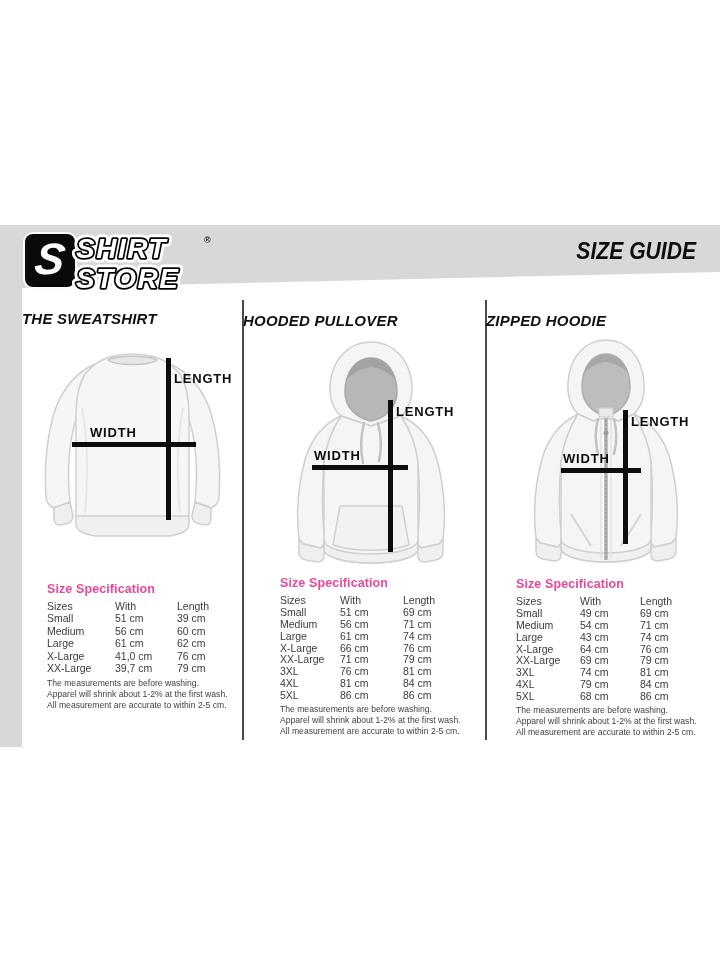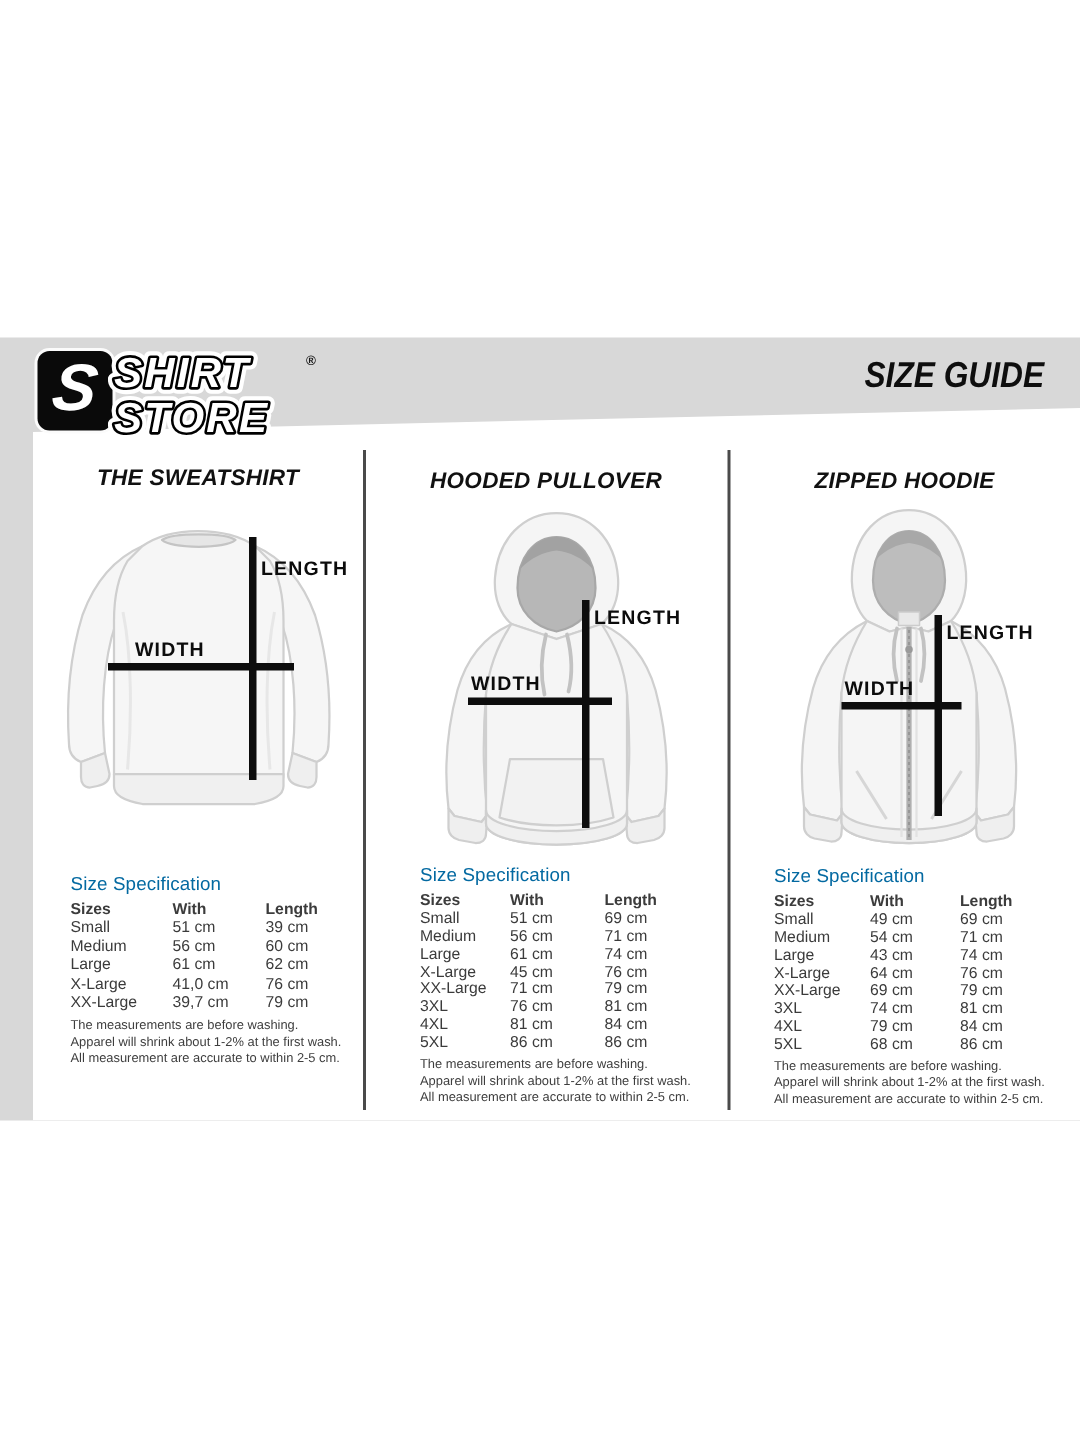--- a/index.html
+++ b/index.html
@@ -19,49 +19,49 @@
     background:#ffffff;
     clip-path:polygon(0 16px,100% 0,100% 100%,0 100%);
   }
   .divider{
     position:absolute;top:28px;width:2px;height:440px;background:#4a4a4a;
   }
   .d1{left:220px}
   .d2{left:463px}
 
   .col-title{
-    position:absolute;text-align:center;
+    position:absolute;text-align:left;
     font-size:15px;font-weight:bold;font-style:italic;color:#111;
     letter-spacing:.2px;white-space:nowrap;
   }
   .ct1{left:0;top:38px;width:220px}
   .ct2{left:221px;top:40px;width:242px}
   .ct3{left:464px;top:40px;width:234px}
 
   .garment{position:absolute;}
   .g1{left:8px;top:76px;width:205px;height:202px;}
   .g2{left:254px;top:64px;width:190px;height:235px;}
   .g3{left:489px;top:64px;width:190px;height:235px;}
 
   .mline{position:absolute;background:#0d0d0d;}
   .mlabel{
     position:absolute;font-weight:bold;color:#0c0c0c;
     font-size:13px;letter-spacing:.8px;white-space:nowrap;
   }
 
   .spec{position:absolute;color:#3b3b3b;font-size:10.5px;}
   .spec-heading{
-    font-size:12.5px;font-weight:normal;color:#0369a1;
+    font-size:12.5px;font-weight:bold;color:#ec4899;
     margin:0 0 4px 0;letter-spacing:.1px;
   }
   .trow{display:grid;align-items:baseline;}
   .t1 .trow{grid-template-columns:68px 62px 1fr;height:12.4px;}
   .t2 .trow{grid-template-columns:60px 63px 1fr;height:11.9px;}
   .t3 .trow{grid-template-columns:64px 60px 1fr;height:11.9px;}
-  .thead{color:#3c3c3c;font-weight:bold;}
+  .thead{color:#3c3c3c;}
 
   .footnote{
     position:absolute;font-size:8.6px;line-height:10.9px;color:#3e3e3e;
   }
 
   
   .logo-box{
     position:absolute;left:25px;top:234px;width:50px;height:53px;
     background:#0a0a0a;border-radius:8px;
     box-shadow:0 0 0 2px #fbfbfb;
@@ -233,21 +233,21 @@
           </div>
 
           <div class="trow">
             <span>Large</span>
             <span>61 cm</span>
             <span>74 cm</span>
           </div>
 
           <div class="trow">
             <span>X-Large</span>
-            <span>45 cm</span>
+            <span>66 cm</span>
             <span>76 cm</span>
           </div>
 
           <div class="trow">
             <span>XX-Large</span>
             <span>71 cm</span>
             <span>79 cm</span>
           </div>
 
           <div class="trow">

